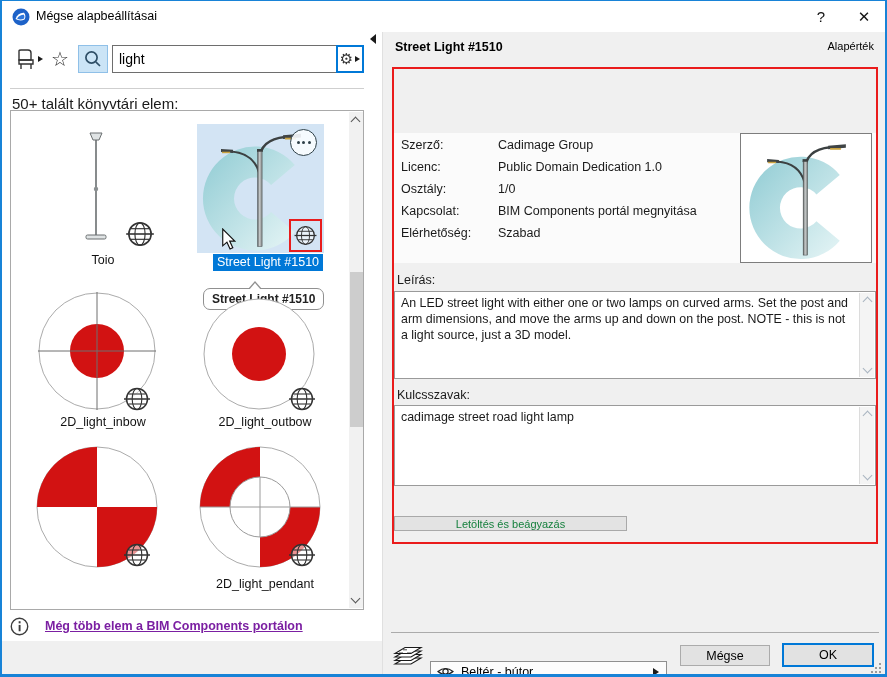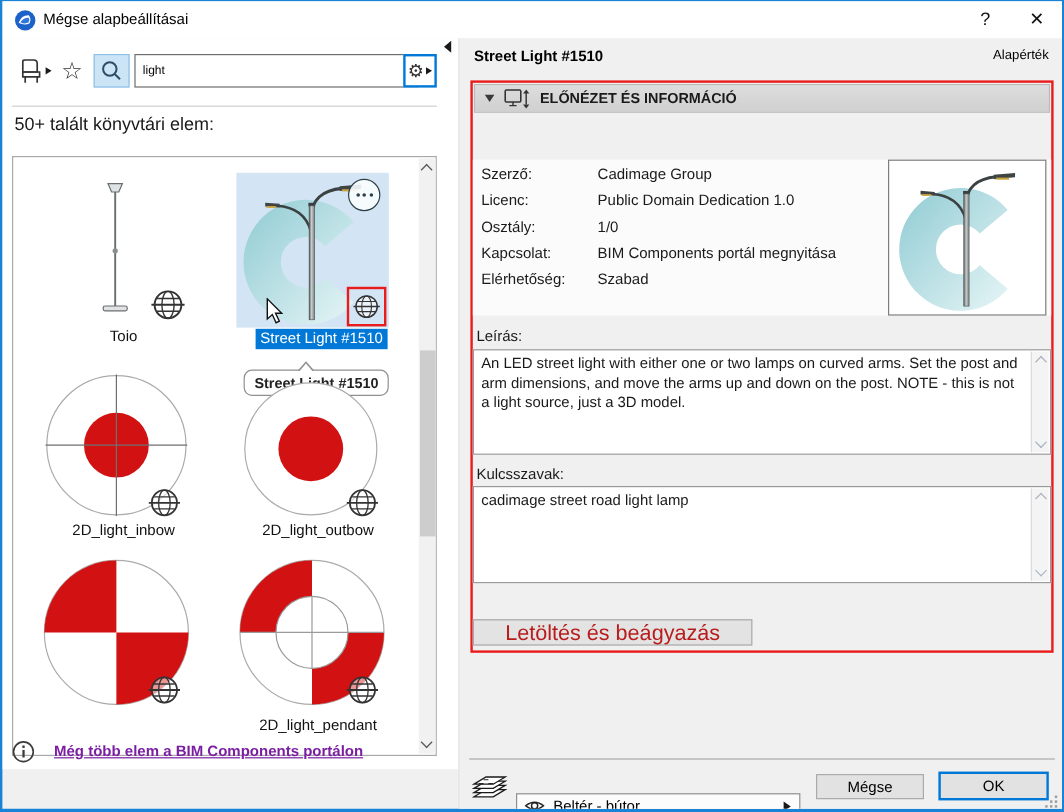--- a/index.html
+++ b/index.html
@@ -13,27 +13,27 @@
   #help-btn{left:806px;top:4px;width:26px;height:24px;font-size:15px;color:#111;text-align:center;line-height:24px;}
   #close-btn{left:847px;top:4px;width:30px;height:24px;font-size:15px;color:#111;text-align:center;line-height:24px;}
   
   #left-panel{left:0;top:31px;width:380px;height:609px;background:#fff;}
   #v-divider{left:380px;top:31px;width:1px;height:643px;background:#e0e0e0;}
   #collapse-arrow{left:368px;top:33px;width:0;height:0;border:5px solid transparent;border-right:6px solid #1a1a1a;border-left:none;}
   .toolbtn{top:13px;height:28px;display:flex;align-items:center;justify-content:center;}
   #chair-btn{left:12px;width:30px;}
   #star-btn{left:45px;width:26px;font-size:20px;color:#333;}
   #search-btn{left:76px;width:30px;background:#cbe4f6;border:1px solid #8fc0e8;}
-  #search-input{left:110px;top:13px;width:237px;height:28px;border:1px solid #6e6e6e;padding:0 6px;font-size:10px;color:#000;background:#fff;}
+  #search-input{left:110px;top:13px;width:237px;height:28px;border:1px solid #6e6e6e;padding:0 6px;font-size:14px;color:#000;background:#fff;}
   #gear-btn{left:334px;width:28px;border:2px solid #0078d7;background:#fff;font-size:15px;color:#333;}
   .mini-arrow{width:0;height:0;border:3.5px solid transparent;border-left:5px solid #1a1a1a;border-right:none;margin-left:2px;}
   #toolbar-sep{left:8px;top:56px;width:354px;height:1px;background:#cfcfcf;}
   #results-label{left:10px;top:63px;font-size:15px;color:#1a1a1a;}
   
-  #listbox{left:8px;top:78px;width:354px;height:500px;background:#fff;border:1px solid #a9a9a9;margin-top:20px;}
+  #listbox{left:8px;top:78px;width:354px;height:500px;background:#fff;border:1px solid #a9a9a9;}
   .cell-label{font-size:12.5px;color:#111;text-align:center;white-space:nowrap;}
   #sl-thumb{left:186px;top:13px;width:127px;height:129px;background:#d3e4f4;}
   #dots-btn{left:93px;top:5px;width:27px;height:27px;border-radius:50%;background:rgba(250,253,255,.9);
             border:1.5px solid #2e4048;display:flex;align-items:center;justify-content:center;gap:2.5px;}
   #dots-btn i{width:3px;height:3px;border-radius:50%;background:#2e4048;}
   #globe-frame{left:92px;top:95px;width:33px;height:33px;border:2px solid #e81c1c;display:flex;align-items:center;justify-content:center;}
   #sl-sel-label{background:#0078d7;color:#fff;padding:1px 4px 2px;font-size:12.5px;}
   #tooltip{left:192px;top:177px;background:#fff;border:1px solid #909090;border-radius:7px;
            padding:3px 8px;font-size:12px;font-weight:600;color:#222;white-space:nowrap;}
   #tooltip::before{content:"";position:absolute;top:-8px;left:44px;border:7px solid transparent;border-top:none;border-bottom:8px solid #909090;}
@@ -58,22 +58,22 @@
   #sec-title{margin-left:8px;font-size:12px;font-weight:bold;color:#1a1a1a;}
   #fields-band{left:0;top:64px;width:482px;height:130px;background:#fbfbfb;}
   .frow{position:absolute;font-size:12.5px;color:#1a1a1a;white-space:nowrap;}
   .flabel{left:7px;} .fvalue{left:104px;}
   #preview-box{left:346px;top:64px;width:132px;height:130px;background:#fff;border:1px solid #7d7d7d;}
   .sec-label{font-size:12.5px;color:#1a1a1a;}
   .textbox{width:482px;background:#fff;border:1px solid #9a9a9a;font-size:12.4px;color:#1a1a1a;line-height:1.28;
            padding:4px 24px 4px 6px;}
   .tb-scroll{position:absolute;top:1px;right:1px;bottom:1px;width:15px;background:#f4f4f4;border-left:1px solid #dcdcdc;
              display:flex;flex-direction:column;justify-content:space-between;align-items:center;padding:5px 0;}
-  #dl-btn{left:0;top:447px;width:233px;height:22px;background:#e3e3e3;border:1px solid #a9a9a9;
-          font-size:18px;color:#b91c1c;display:flex;align-items:center;justify-content:center;}
+  #dl-btn{left:0;top:447px;width:233px;height:15px;background:#e3e3e3;border:1px solid #a9a9a9;
+          font-size:11px;color:#15803d;display:flex;align-items:center;justify-content:center;}
   
   #footer-sep{left:8px;top:600px;width:488px;height:1px;background:#ababab;}
   #combo{left:47px;top:629px;width:237px;height:21px;background:#fcfcfc;border:1px solid #8f8f8f;
          display:flex;align-items:center;font-size:12.5px;color:#000;}
   #combo-arrow{position:absolute;right:7px;width:0;height:0;border:4px solid transparent;border-right:none;border-left:6px solid #1a1a1a;}
   .pushbtn{background:#e2e2e2;border:1px solid #ababab;font-size:12.5px;color:#000;display:flex;align-items:center;justify-content:center;}
   #cancel-btn{left:297px;top:613px;width:90px;height:21px;}
   #ok-btn{left:399px;top:611px;width:92px;height:24px;border:2px solid #0078d7;}
   #grip{right:4px;bottom:2px;width:12px;height:12px;}
   #grip i{position:absolute;width:2px;height:2px;background:#9a9a9a;}
@@ -249,32 +249,20 @@
   </div>
 
   <div class="abs" id="v-divider"></div>
   <div class="abs" id="collapse-arrow"></div>
 
   <div class="abs" id="right-panel">
     <div class="abs" id="det-title">Street Light #1510</div>
     <div class="abs" id="det-mode">Alapérték</div>
 
     <div class="abs" id="red-group">
-      <div class="abs" id="sec-header">
-        <span id="sec-tri"></span>
-        <svg style="margin-left:8px" width="22" height="17" viewBox="0 0 22 17">
-          <rect x="1" y="1" width="13" height="10" rx="1" fill="none" stroke="#333" stroke-width="1.3"></rect>
-          <line x1="7.5" y1="11" x2="7.5" y2="14" stroke="#333" stroke-width="1.2"></line>
-          <line x1="4.5" y1="14" x2="10.5" y2="14" stroke="#333" stroke-width="1.2"></line>
-          <line x1="18.5" y1="3.5" x2="18.5" y2="13" stroke="#333" stroke-width="1.2"></line>
-          <path d="M18.5,0.5 l-2.6,3.4 h5.2 z" fill="#333"></path>
-          <path d="M18.5,16.5 l-2.6,-3.4 h5.2 z" fill="#333"></path>
-        </svg>
-        <span id="sec-title">ELŐNÉZET ÉS INFORMÁCIÓ</span>
-      </div>
 
       <div class="abs" id="fields-band">
         <div class="frow flabel" style="top:5px">Szerző:</div>
         <div class="frow fvalue" style="top:5px">Cadimage Group</div>
         <div class="frow flabel" style="top:27px">Licenc:</div>
         <div class="frow fvalue" style="top:27px">Public Domain Dedication 1.0</div>
         <div class="frow flabel" style="top:49px">Osztály:</div>
         <div class="frow fvalue" style="top:49px">1/0</div>
         <div class="frow flabel" style="top:71px">Kapcsolat:</div>
         <div class="frow fvalue" style="top:71px">BIM Components portál megnyitása</div>

